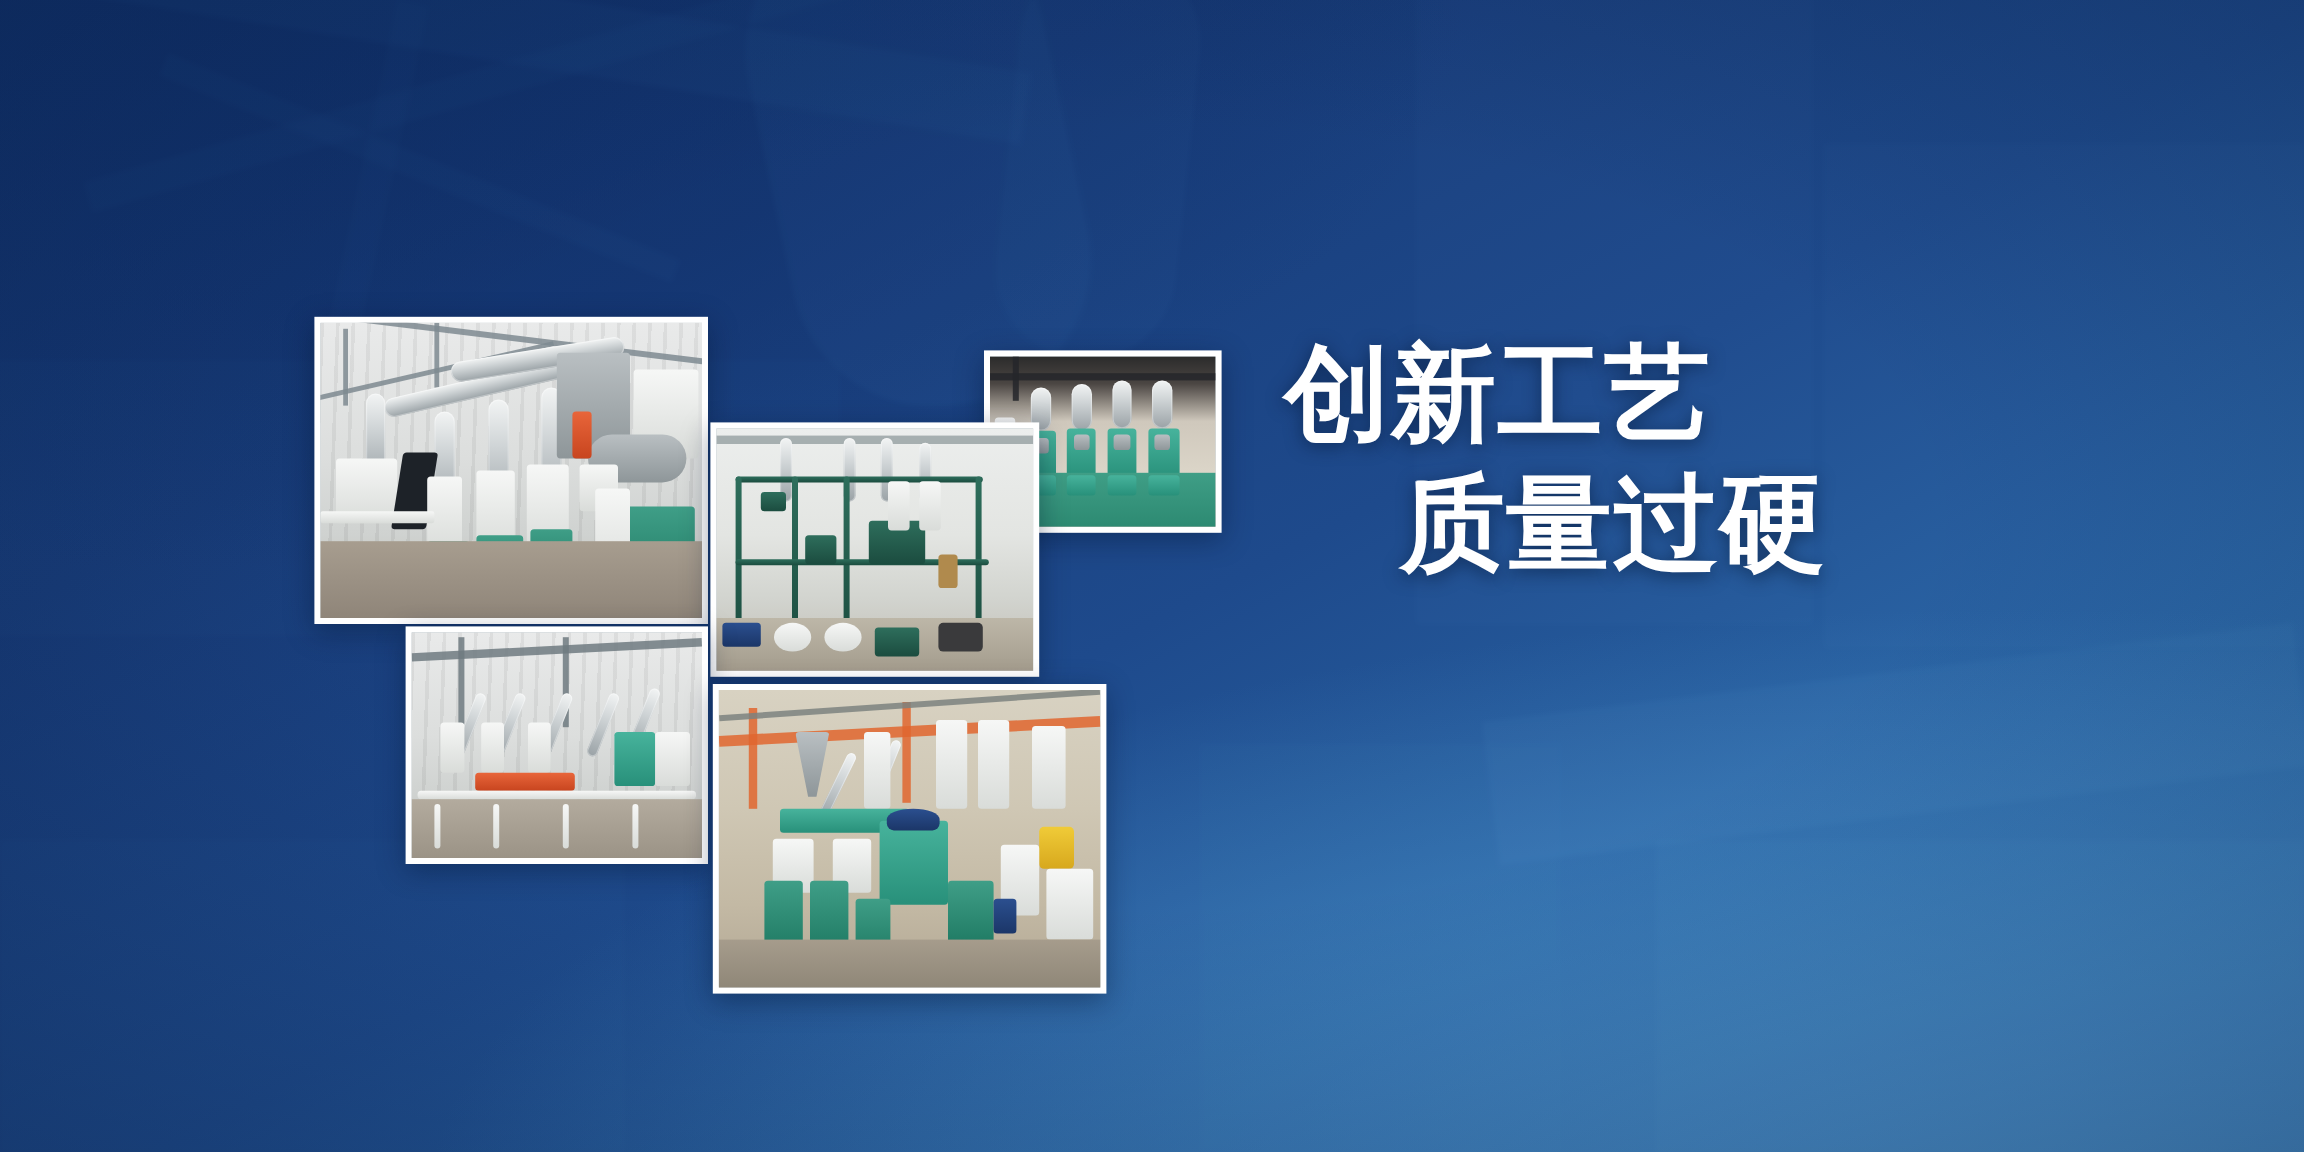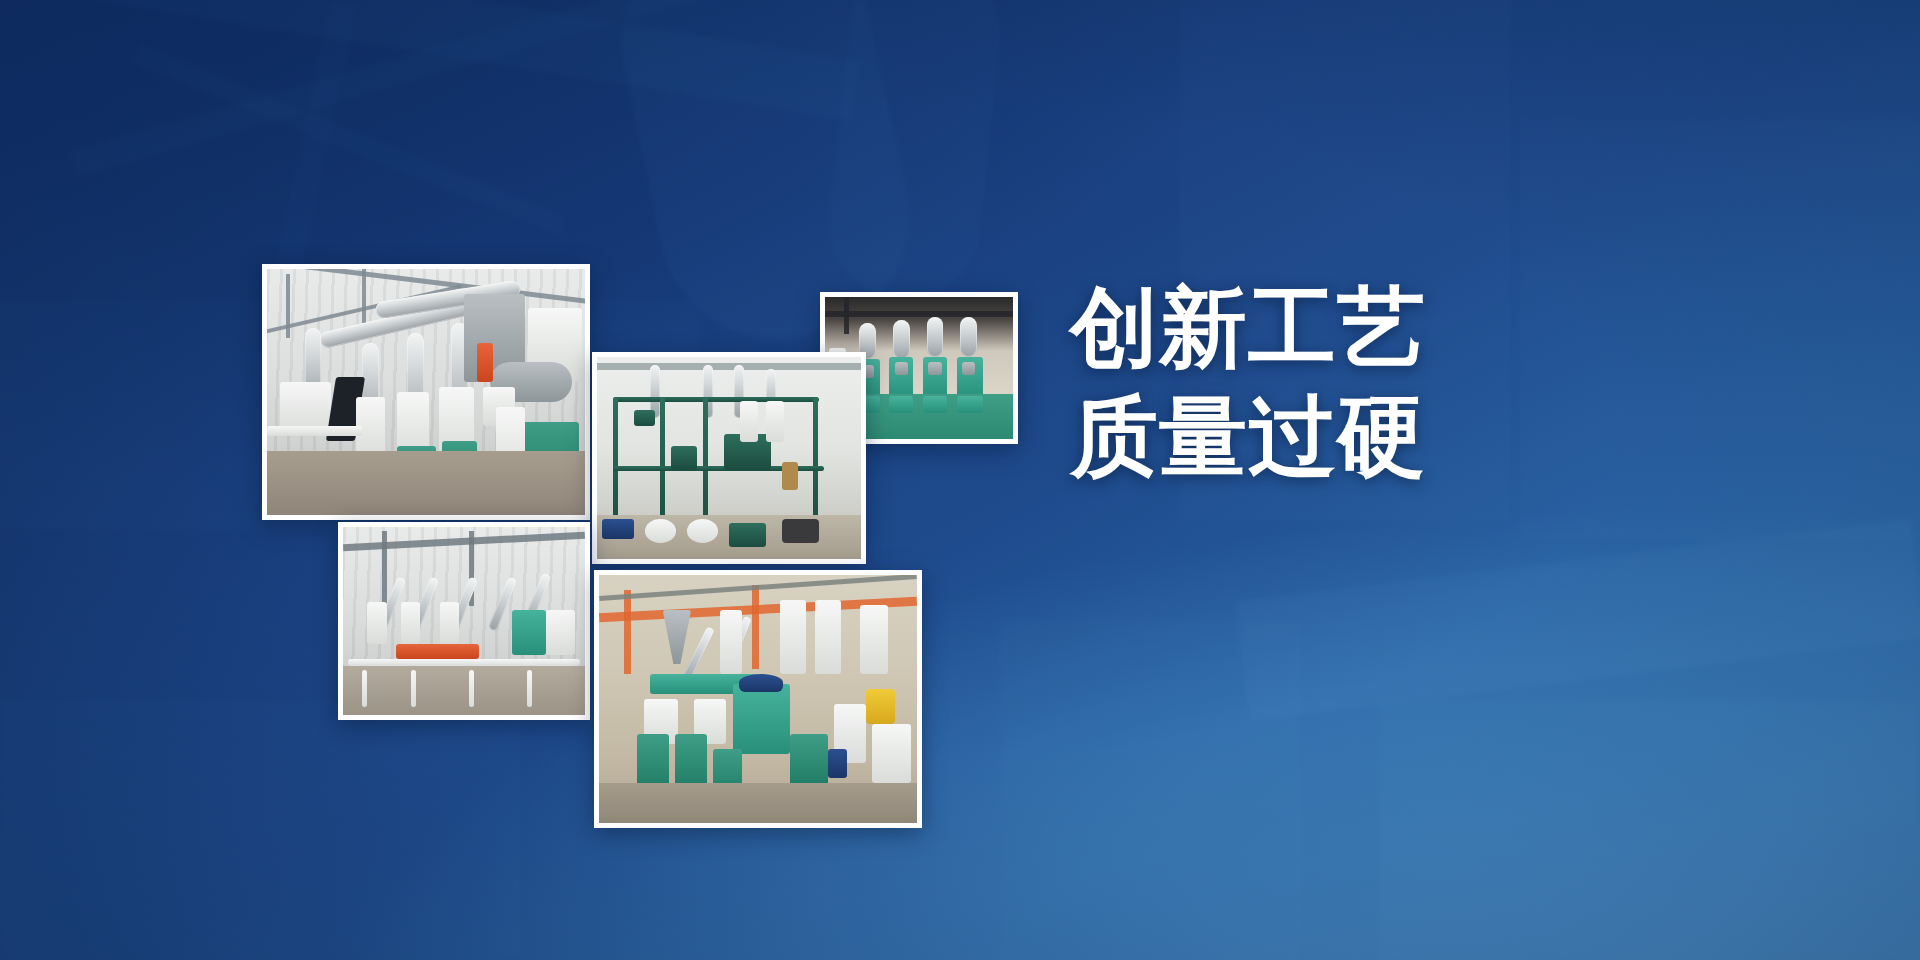--- a/index.html
+++ b/index.html
@@ -100,21 +100,21 @@
   #p1-scene .v3{left:58%;top:22%;width:17px;height:44%;}
 
   
   .content{position:absolute;left:1070px;top:280px;width:790px;}
   .headline{
     color:#ffffff;font-weight:700;letter-spacing:.06em;
     text-shadow:0 3px 14px rgba(3,20,48,.55);
     line-height:1.08;
   }
   .headline .l1{font-size:88px;display:block;}
-  .headline .l2{font-size:88px;display:block;margin-top:14px;}
+  .headline .l2{font-size:88px;display:block;margin-top:14px;margin-left:96px;}
   .subtitle{
     margin-top:46px;margin-left:14px;
     color:#ffffff;font-size:21px;font-weight:700;letter-spacing:.04em;
     text-shadow:0 2px 9px rgba(3,20,48,.55);
   }
   .badges{display:flex;gap:24px;margin-top:32px;margin-left:32px;}
   .badge{
     width:84px;height:86px;box-sizing:border-box;
     border:2px solid rgba(255,255,255,.80);
     border-radius:10px;

